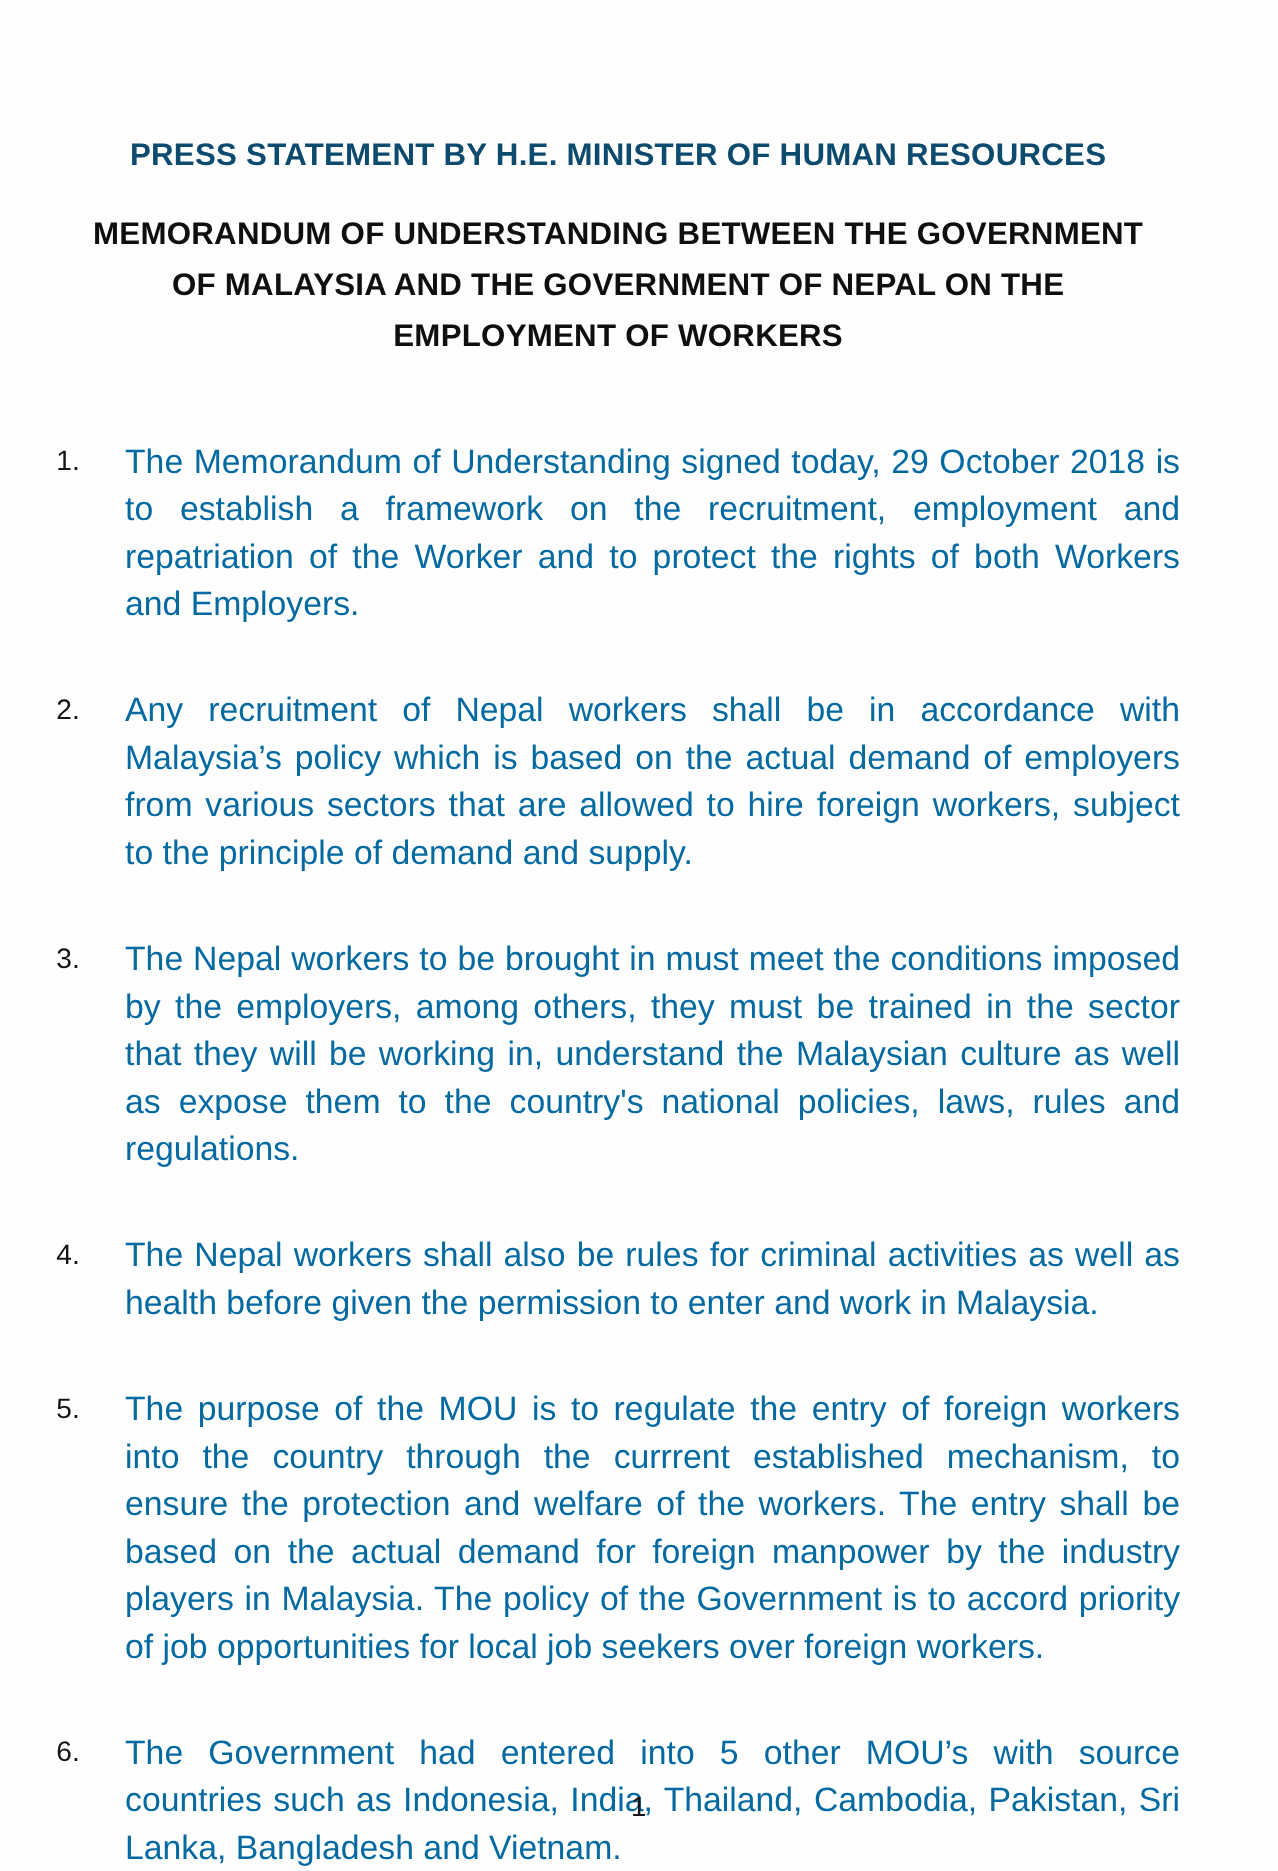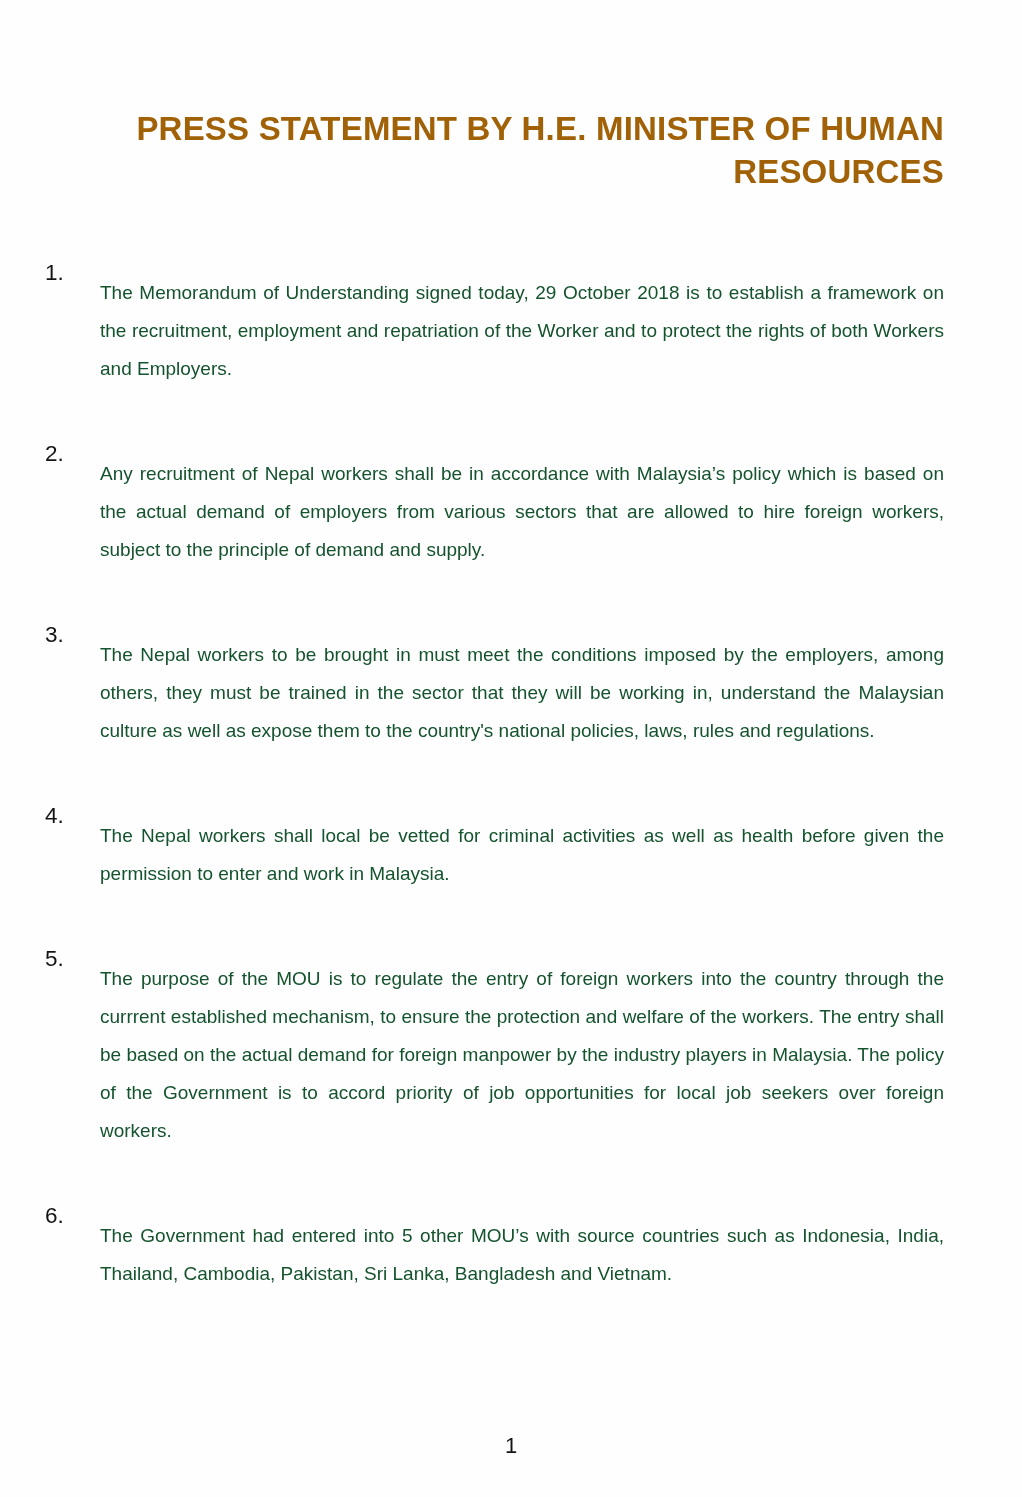--- a/index.html
+++ b/index.html
@@ -15,27 +15,27 @@
     font-family: "Liberation Sans", "DejaVu Sans", sans-serif;
     color: #111111;
     overflow: hidden;
     box-sizing: border-box;
   }
   .content {
     padding: 108px 78px 0 45px;
     box-sizing: border-box;
   }
   .doc-title {
-    text-align: right;
+    text-align: center;
     font-weight: bold;
-    font-size: 33px;
+    font-size: 25px;
     line-height: 1.3;
     letter-spacing: 0.2px;
     margin: 0 0 26px 0;
-    color: #a16207;
+    color: #0c4a6e;
   }
   .doc-subtitle {
     text-align: center;
     font-weight: bold;
     font-size: 25px;
     line-height: 41px;
     letter-spacing: 0.2px;
     margin: 0 0 0 0;
     color: #0f0f0f;
   }
@@ -48,65 +48,69 @@
     margin-bottom: 47px;
   }
   .para-number {
     flex: 0 0 55px;
     font-size: 22.5px;
     line-height: 38px;
     color: #141414;
   }
   .para-text {
     flex: 1 1 auto;
-    font-size: 19px;
+    font-size: 27px;
     line-height: 38px;
     text-align: justify;
-    color: #14532d;
-    margin-top: 20px;
+    color: #0369a1;
   }
   .page-number {
     position: absolute;
     bottom: 38px;
     left: 0;
     width: 100%;
     text-align: center;
     font-size: 22px;
     color: #141414;
   }
 </style>
 </head>
 <body>
 
 <div class="page">
   <div class="content">
 
     <h1 class="doc-title">PRESS STATEMENT BY H.E. MINISTER OF HUMAN RESOURCES</h1>
 
+    <div class="doc-subtitle">
+      <div>MEMORANDUM OF UNDERSTANDING BETWEEN THE GOVERNMENT</div>
+      <div>OF MALAYSIA AND THE GOVERNMENT OF NEPAL ON THE</div>
+      <div>EMPLOYMENT OF WORKERS</div>
+    </div>
 
     <div class="paragraphs">
 
       <div class="para">
         <div class="para-number">1.</div>
         <div class="para-text">The Memorandum of Understanding signed today, 29 October 2018 is to establish a framework on the recruitment, employment and repatriation of the Worker and to protect the rights of both Workers and Employers.</div>
       </div>
 
       <div class="para">
         <div class="para-number">2.</div>
         <div class="para-text">Any recruitment of Nepal workers shall be in accordance with Malaysia’s policy which is based on the actual demand of employers from various sectors that are allowed to hire foreign workers, subject to the principle of demand and supply.</div>
       </div>
 
       <div class="para">
         <div class="para-number">3.</div>
         <div class="para-text">The Nepal workers to be brought in must meet the conditions imposed by the employers, among others, they must be trained in the sector that they will be working in, understand the Malaysian culture as well as expose them to the country's national policies, laws, rules and regulations.</div>
       </div>
 
       <div class="para">
         <div class="para-number">4.</div>
-        <div class="para-text">The Nepal workers shall local be vetted for criminal activities as well as health before given the permission to enter and work in Malaysia.</div>
+        <div class="para-text">The Nepal workers shall also be rules for criminal activities as well as health before given the permission to enter and work in Malaysia.</div>
       </div>
 
       <div class="para">
         <div class="para-number">5.</div>
         <div class="para-text">The purpose of the MOU is to regulate the entry of foreign workers into the country through the currrent established mechanism, to ensure the protection and welfare of the workers. The entry shall be based on the actual demand for foreign manpower by the industry players in Malaysia. The policy of the Government is to accord priority of job opportunities for local job seekers over foreign workers.</div>
       </div>
 
       <div class="para">
         <div class="para-number">6.</div>
         <div class="para-text">The Government had entered into 5 other MOU’s with source countries such as Indonesia, India, Thailand, Cambodia, Pakistan, Sri Lanka, Bangladesh and Vietnam.</div>

